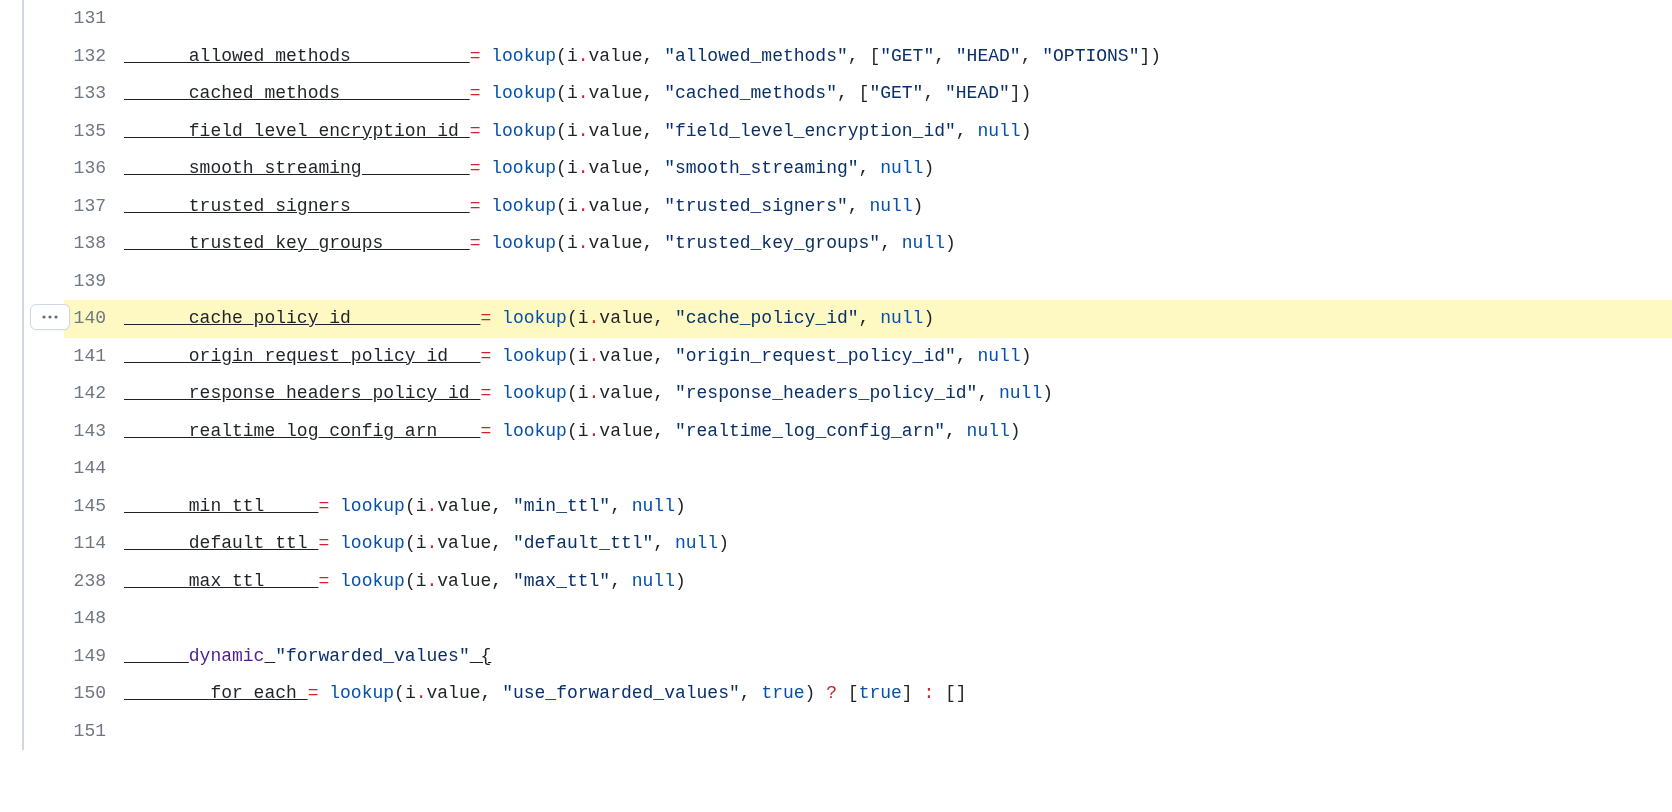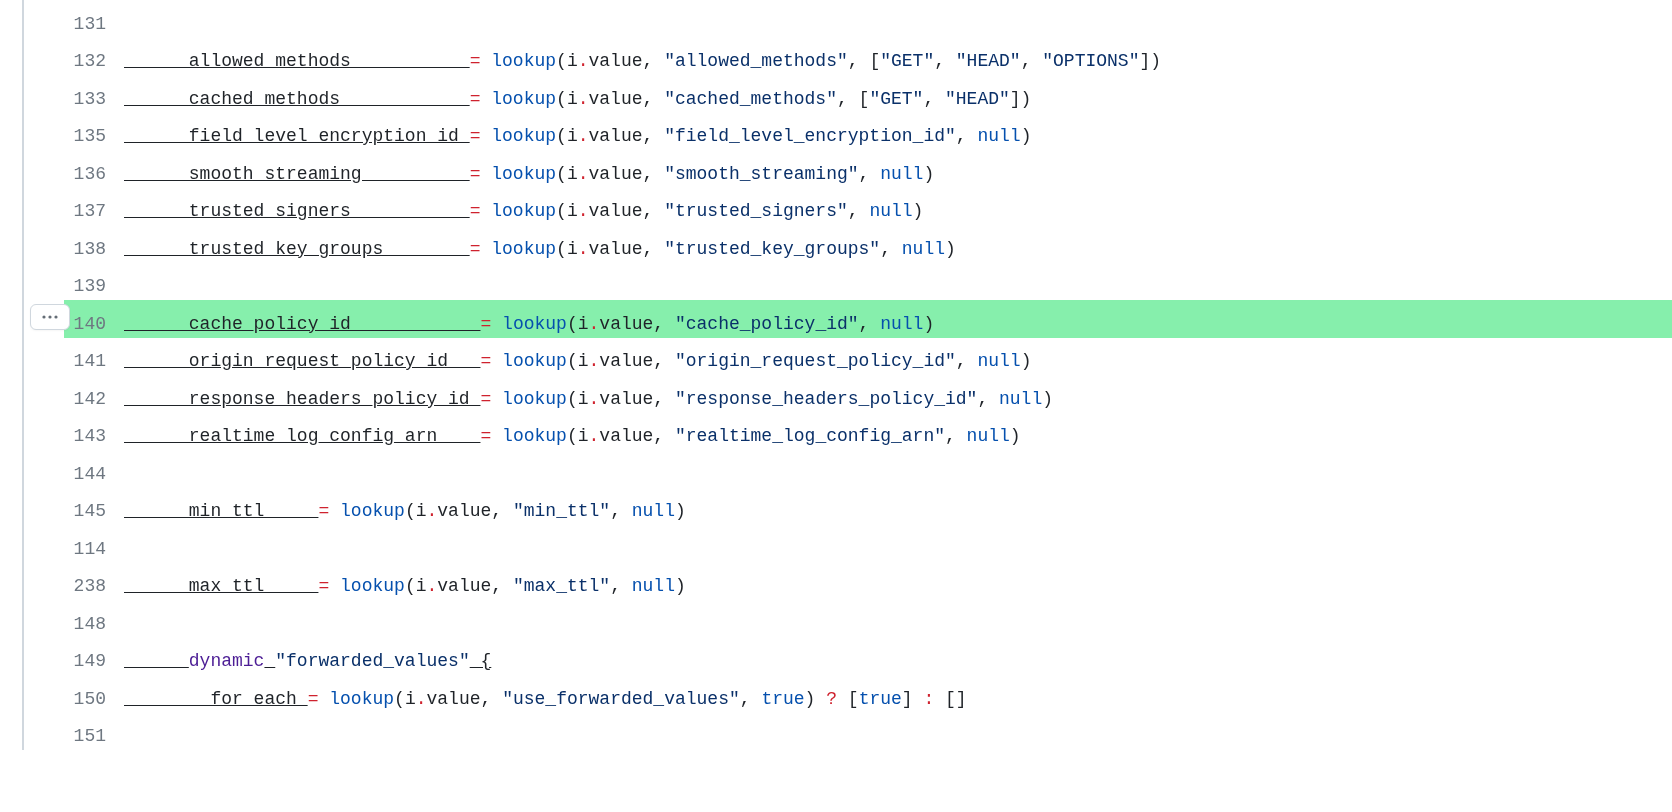--- a/index.html
+++ b/index.html
@@ -12,26 +12,26 @@
     line-height: 1.5;
   }
   .code-container {
     position: relative;
     padding-left: 40px;
     border-left: 2px solid #d0d7de;
     margin-left: 22px;
   }
   .code-row {
     display: flex;
-    align-items: flex-end;
+    align-items: flex-start;
     min-height: 37.5px;
     position: relative;
   }
   .code-row.highlighted {
-    background: #86efac;
+    background: #fef9c3;
   }
   .line-num {
     width: 60px;
     text-align: right;
     padding-right: 18px;
     color: #6e7781;
     user-select: none;
     flex-shrink: 0;
     font-variant-numeric: tabular-nums;
     padding-top: 5px;
@@ -133,20 +133,21 @@
     <div class="code-row">
       <div class="line-num">144</div>
       <div class="code-content"></div>
     </div>
     <div class="code-row">
       <div class="line-num">145</div>
       <div class="code-content"><span class="tok-id">      min_ttl     </span><span class="tok-op">=</span><span class="tok-func"> lookup</span><span class="tok-punc">(i</span><span class="tok-op">.</span><span class="tok-punc">value, </span><span class="tok-str">"min_ttl"</span><span class="tok-punc">, </span><span class="tok-null">null</span><span class="tok-punc">)</span></div>
     </div>
     <div class="code-row">
       <div class="line-num">114</div>
+      <div class="code-content"><span class="tok-id">      default_ttl </span><span class="tok-op">=</span><span class="tok-func"> lookup</span><span class="tok-punc">(i</span><span class="tok-op">.</span><span class="tok-punc">value, </span><span class="tok-str">"default_ttl"</span><span class="tok-punc">, </span><span class="tok-null">null</span><span class="tok-punc">)</span></div>
     </div>
     <div class="code-row">
       <div class="line-num">238</div>
       <div class="code-content"><span class="tok-id">      max_ttl     </span><span class="tok-op">=</span><span class="tok-func"> lookup</span><span class="tok-punc">(i</span><span class="tok-op">.</span><span class="tok-punc">value, </span><span class="tok-str">"max_ttl"</span><span class="tok-punc">, </span><span class="tok-null">null</span><span class="tok-punc">)</span></div>
     </div>
     <div class="code-row">
       <div class="line-num">148</div>
       <div class="code-content"></div>
     </div>
     <div class="code-row">

